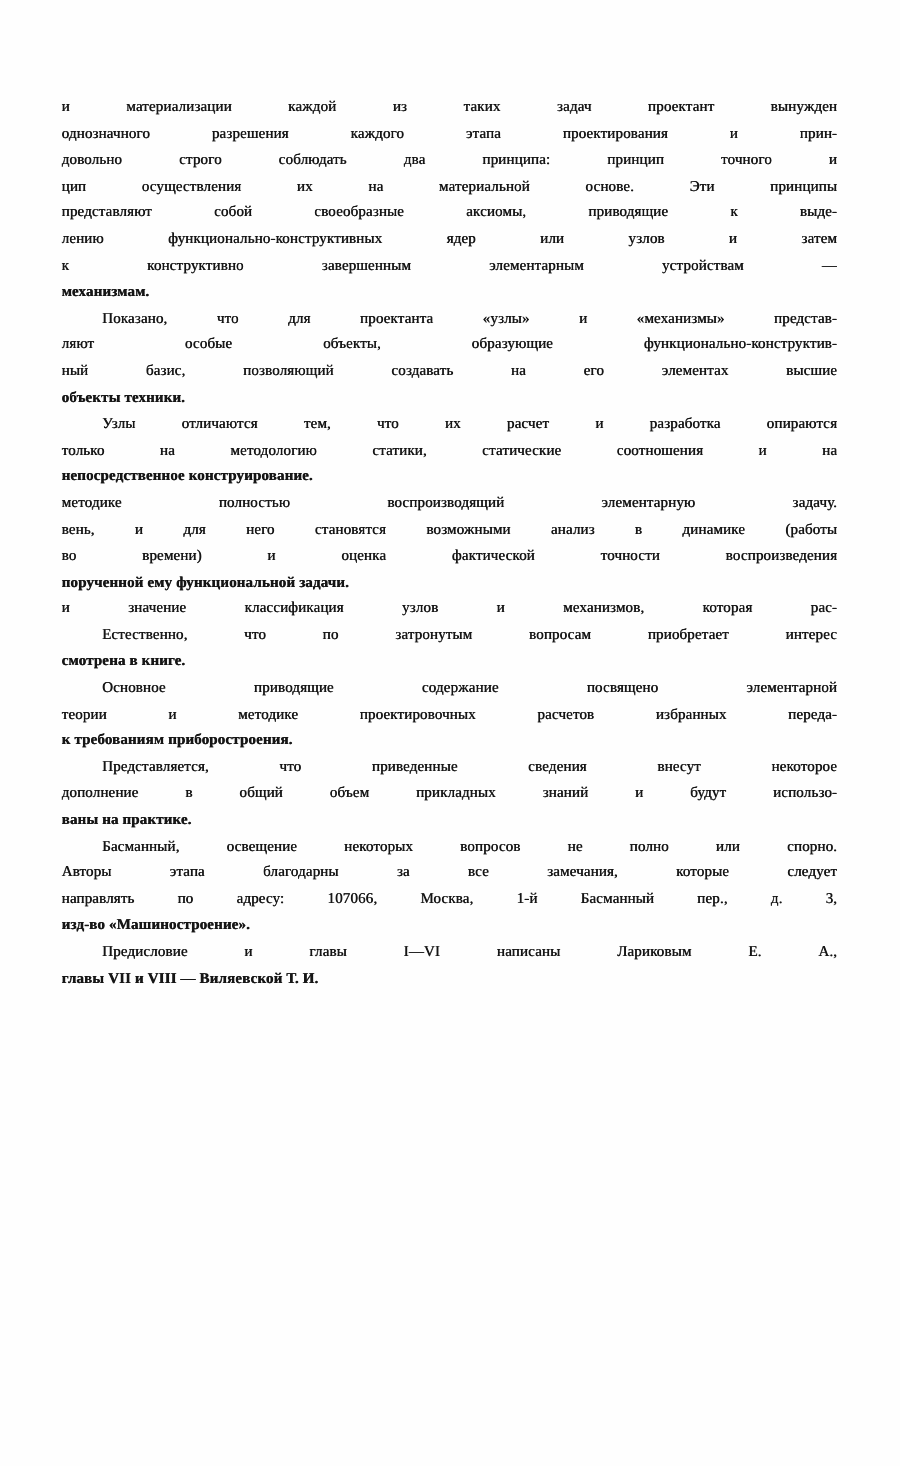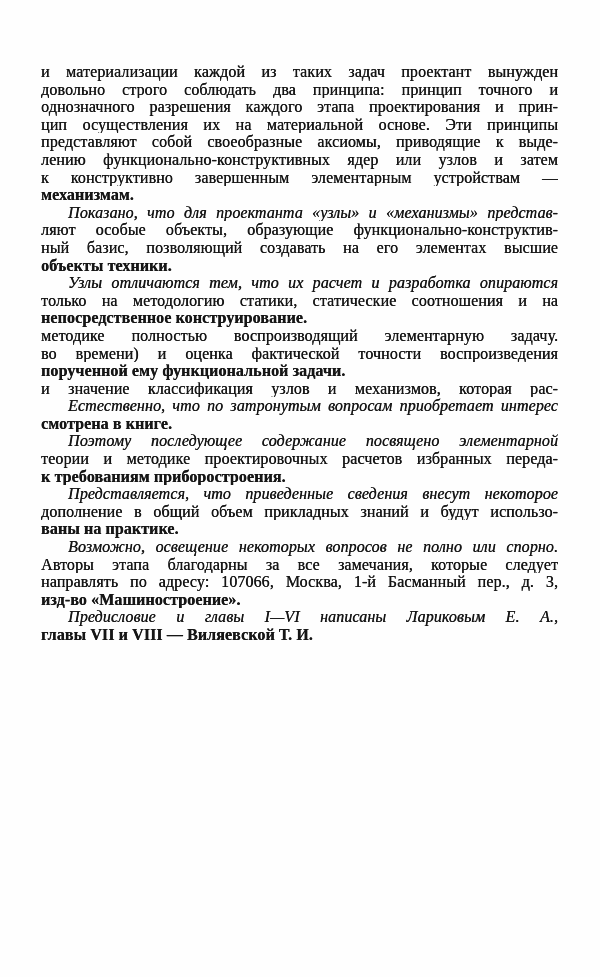--- a/index.html
+++ b/index.html
@@ -18,21 +18,21 @@
     width: 600px;
     height: 977px;
     background: #fefefe;
   }
   .text-block {
     position: absolute;
     left: 41px;
     top: 63px;
     width: 517px;
     font-family: "Liberation Serif", "DejaVu Serif", serif;
-    font-size: 16px;
+    font-size: 10px;
     line-height: 17.6px;
     color: #161616;
     text-shadow: 0.3px 0 0 currentColor; 
     letter-spacing: 0.1px;
   }
   .para {
     margin: 0;
     padding: 0;
   }
   .line {
@@ -41,71 +41,71 @@
     white-space: normal;
     overflow: hidden;
     height: 17.6px;
   }
   .line.para-end {
     text-align-last: left;
     font-weight: bold;
   }
   .line.indent {
     text-indent: 27px;
-    font-style: italic;
   }
 </style>
 </head>
 <body style="background: rgb(254, 254, 254);">
 
 <div class="page">
   <div class="text-block" style="color: rgb(22, 22, 22);">
       <div class="para">
         <div class="line">и материализации каждой из таких задач проектант вынужден</div>
+        <div class="line">однозначного разрешения каждого этапа проектирования и прин-</div>
         <div class="line">довольно строго соблюдать два принципа: принцип точного и</div>
-        <div class="line">однозначного разрешения каждого этапа проектирования и прин-</div>
         <div class="line">цип осуществления их на материальной основе. Эти принципы</div>
         <div class="line">представляют собой своеобразные аксиомы, приводящие к выде-</div>
         <div class="line">лению функционально-конструктивных ядер или узлов и затем</div>
         <div class="line">к конструктивно завершенным элементарным устройствам —</div>
         <div class="line para-end">механизмам.</div>
       </div>
       <div class="para">
         <div class="line indent">Показано, что для проектанта «узлы» и «механизмы» представ-</div>
         <div class="line">ляют особые объекты, образующие функционально-конструктив-</div>
         <div class="line">ный базис, позволяющий создавать на его элементах высшие</div>
         <div class="line para-end">объекты техники.</div>
       </div>
       <div class="para">
         <div class="line indent">Узлы отличаются тем, что их расчет и разработка опираются</div>
         <div class="line">только на методологию статики, статические соотношения и на</div>
         <div class="line para-end">непосредственное конструирование.</div>
       </div>
       <div class="para">
         <div class="line">методике полностью воспроизводящий элементарную задачу.</div>
+        <div class="line">вень, и для него становятся возможными анализ в динамике (работы</div>
         <div class="line">во времени) и оценка фактической точности воспроизведения</div>
         <div class="line para-end">порученной ему функциональной задачи.</div>
       </div>
       <div class="para">
         <div class="line">и значение классификация узлов и механизмов, которая рас-</div>
         <div class="line indent">Естественно, что по затронутым вопросам приобретает интерес</div>
         <div class="line para-end">смотрена в книге.</div>
       </div>
       <div class="para">
-        <div class="line indent">Поэтому последующее содержание посвящено элементарной</div>
+        <div class="line indent">Основное приводящие содержание посвящено элементарной</div>
         <div class="line">теории и методике проектировочных расчетов избранных переда-</div>
         <div class="line para-end">к требованиям приборостроения.</div>
       </div>
       <div class="para">
         <div class="line indent">Представляется, что приведенные сведения внесут некоторое</div>
         <div class="line">дополнение в общий объем прикладных знаний и будут использо-</div>
         <div class="line para-end">ваны на практике.</div>
       </div>
       <div class="para">
-        <div class="line indent">Возможно, освещение некоторых вопросов не полно или спорно.</div>
+        <div class="line indent">Басманный, освещение некоторых вопросов не полно или спорно.</div>
         <div class="line">Авторы этапа благодарны за все замечания, которые следует</div>
         <div class="line">направлять по адресу: 107066, Москва, 1-й Басманный пер., д. 3,</div>
         <div class="line para-end">изд-во «Машиностроение».</div>
       </div>
       <div class="para">
         <div class="line indent">Предисловие и главы I—VI написаны Лариковым Е. А.,</div>
         <div class="line para-end">главы VII и VIII — Виляевской Т. И.</div>
       </div>
     </div>
 </div>

